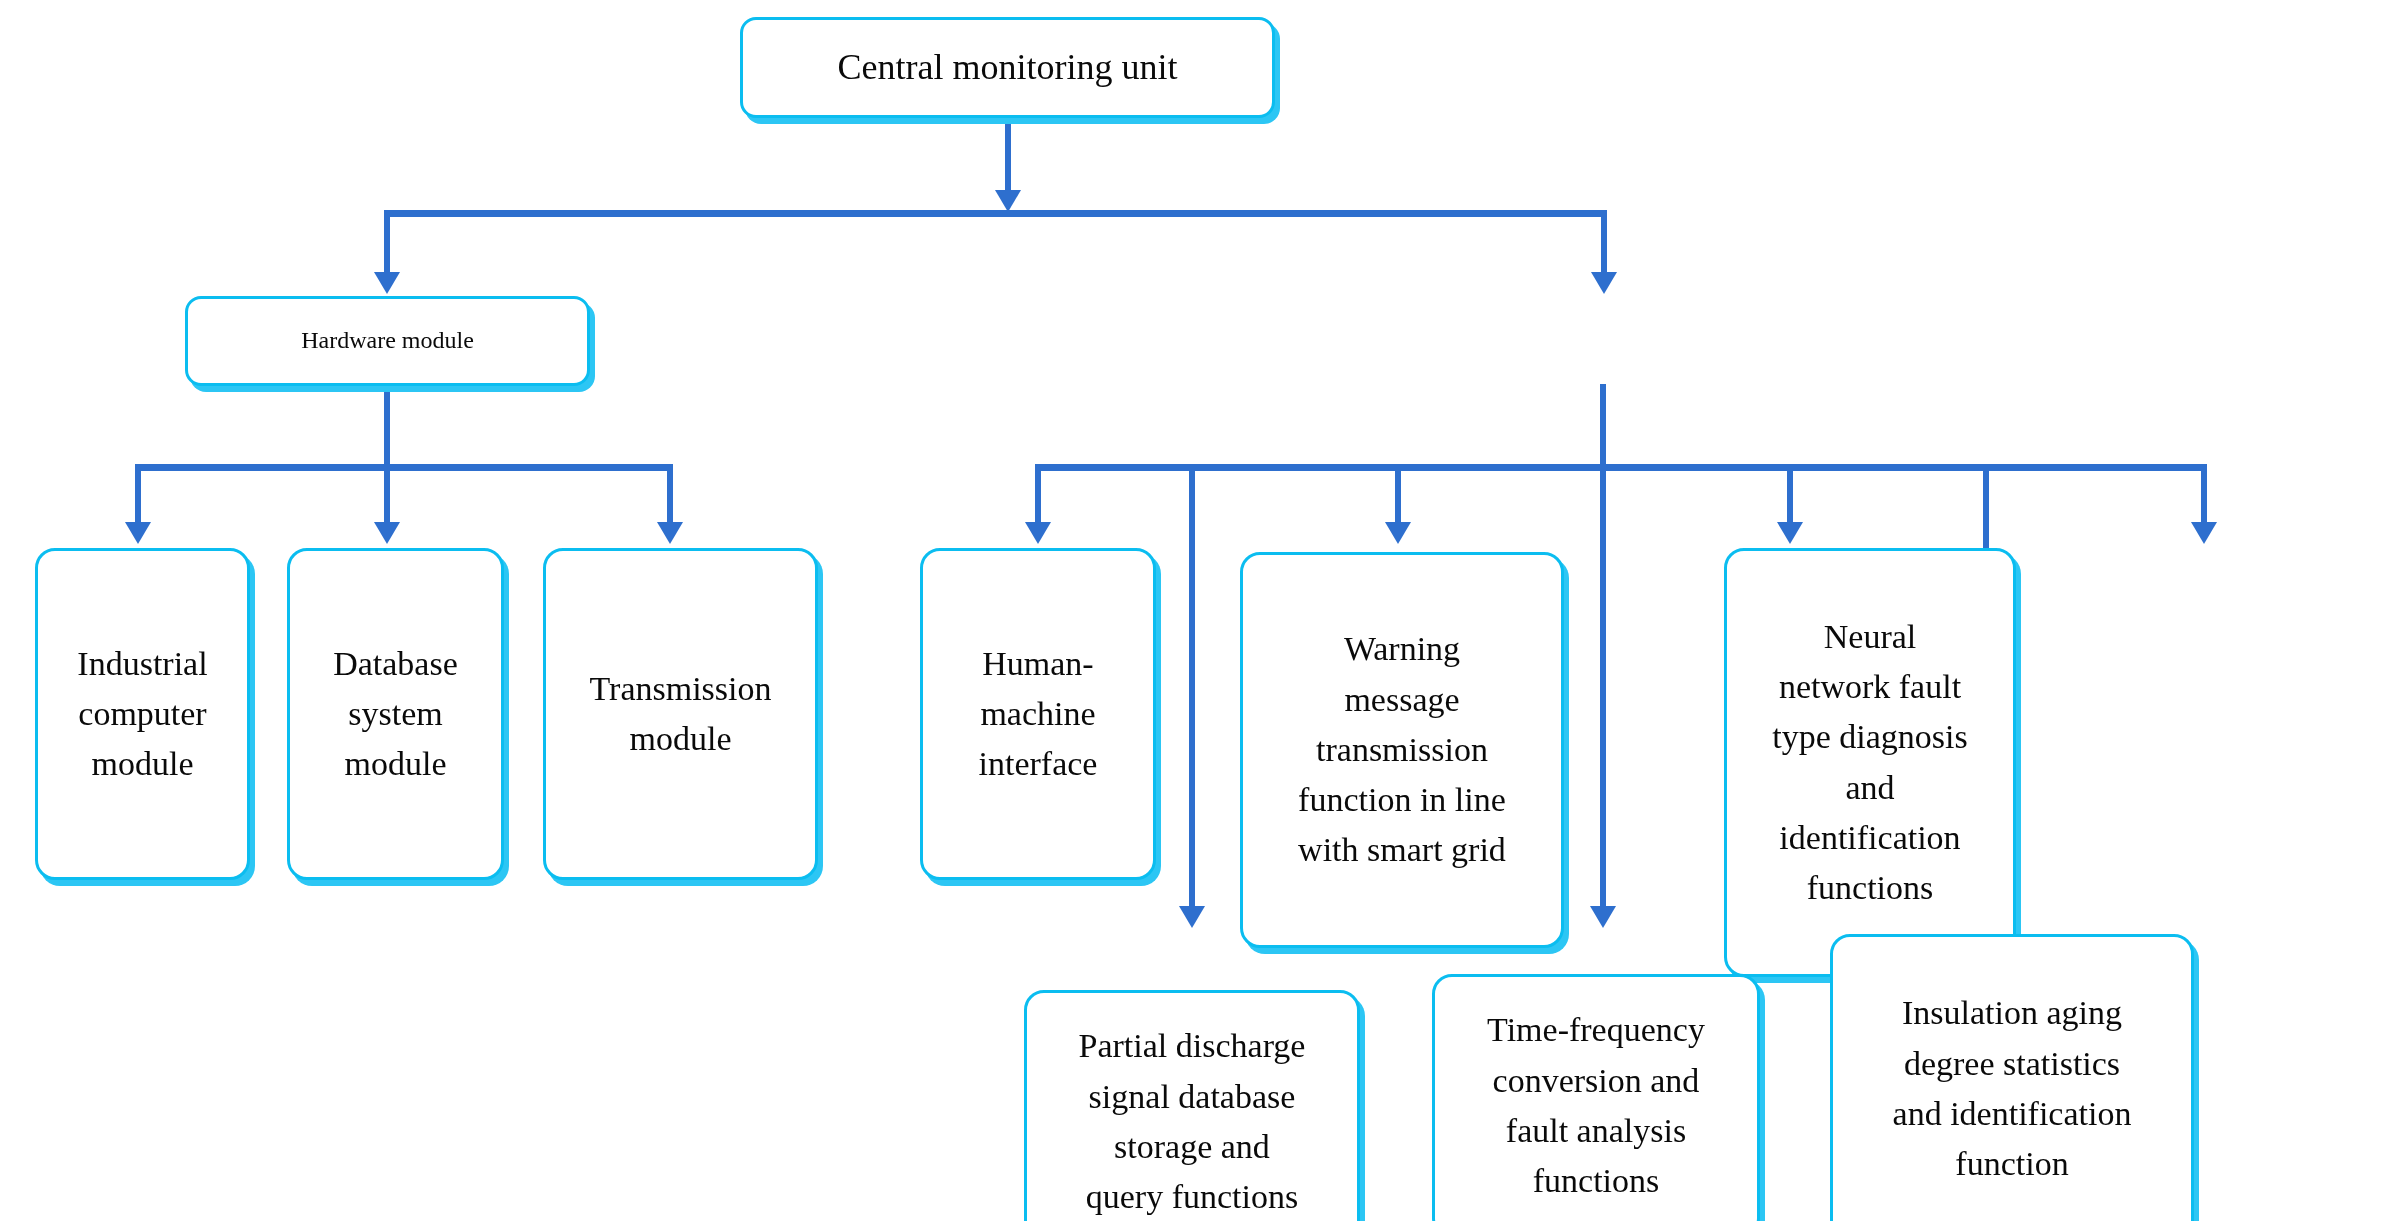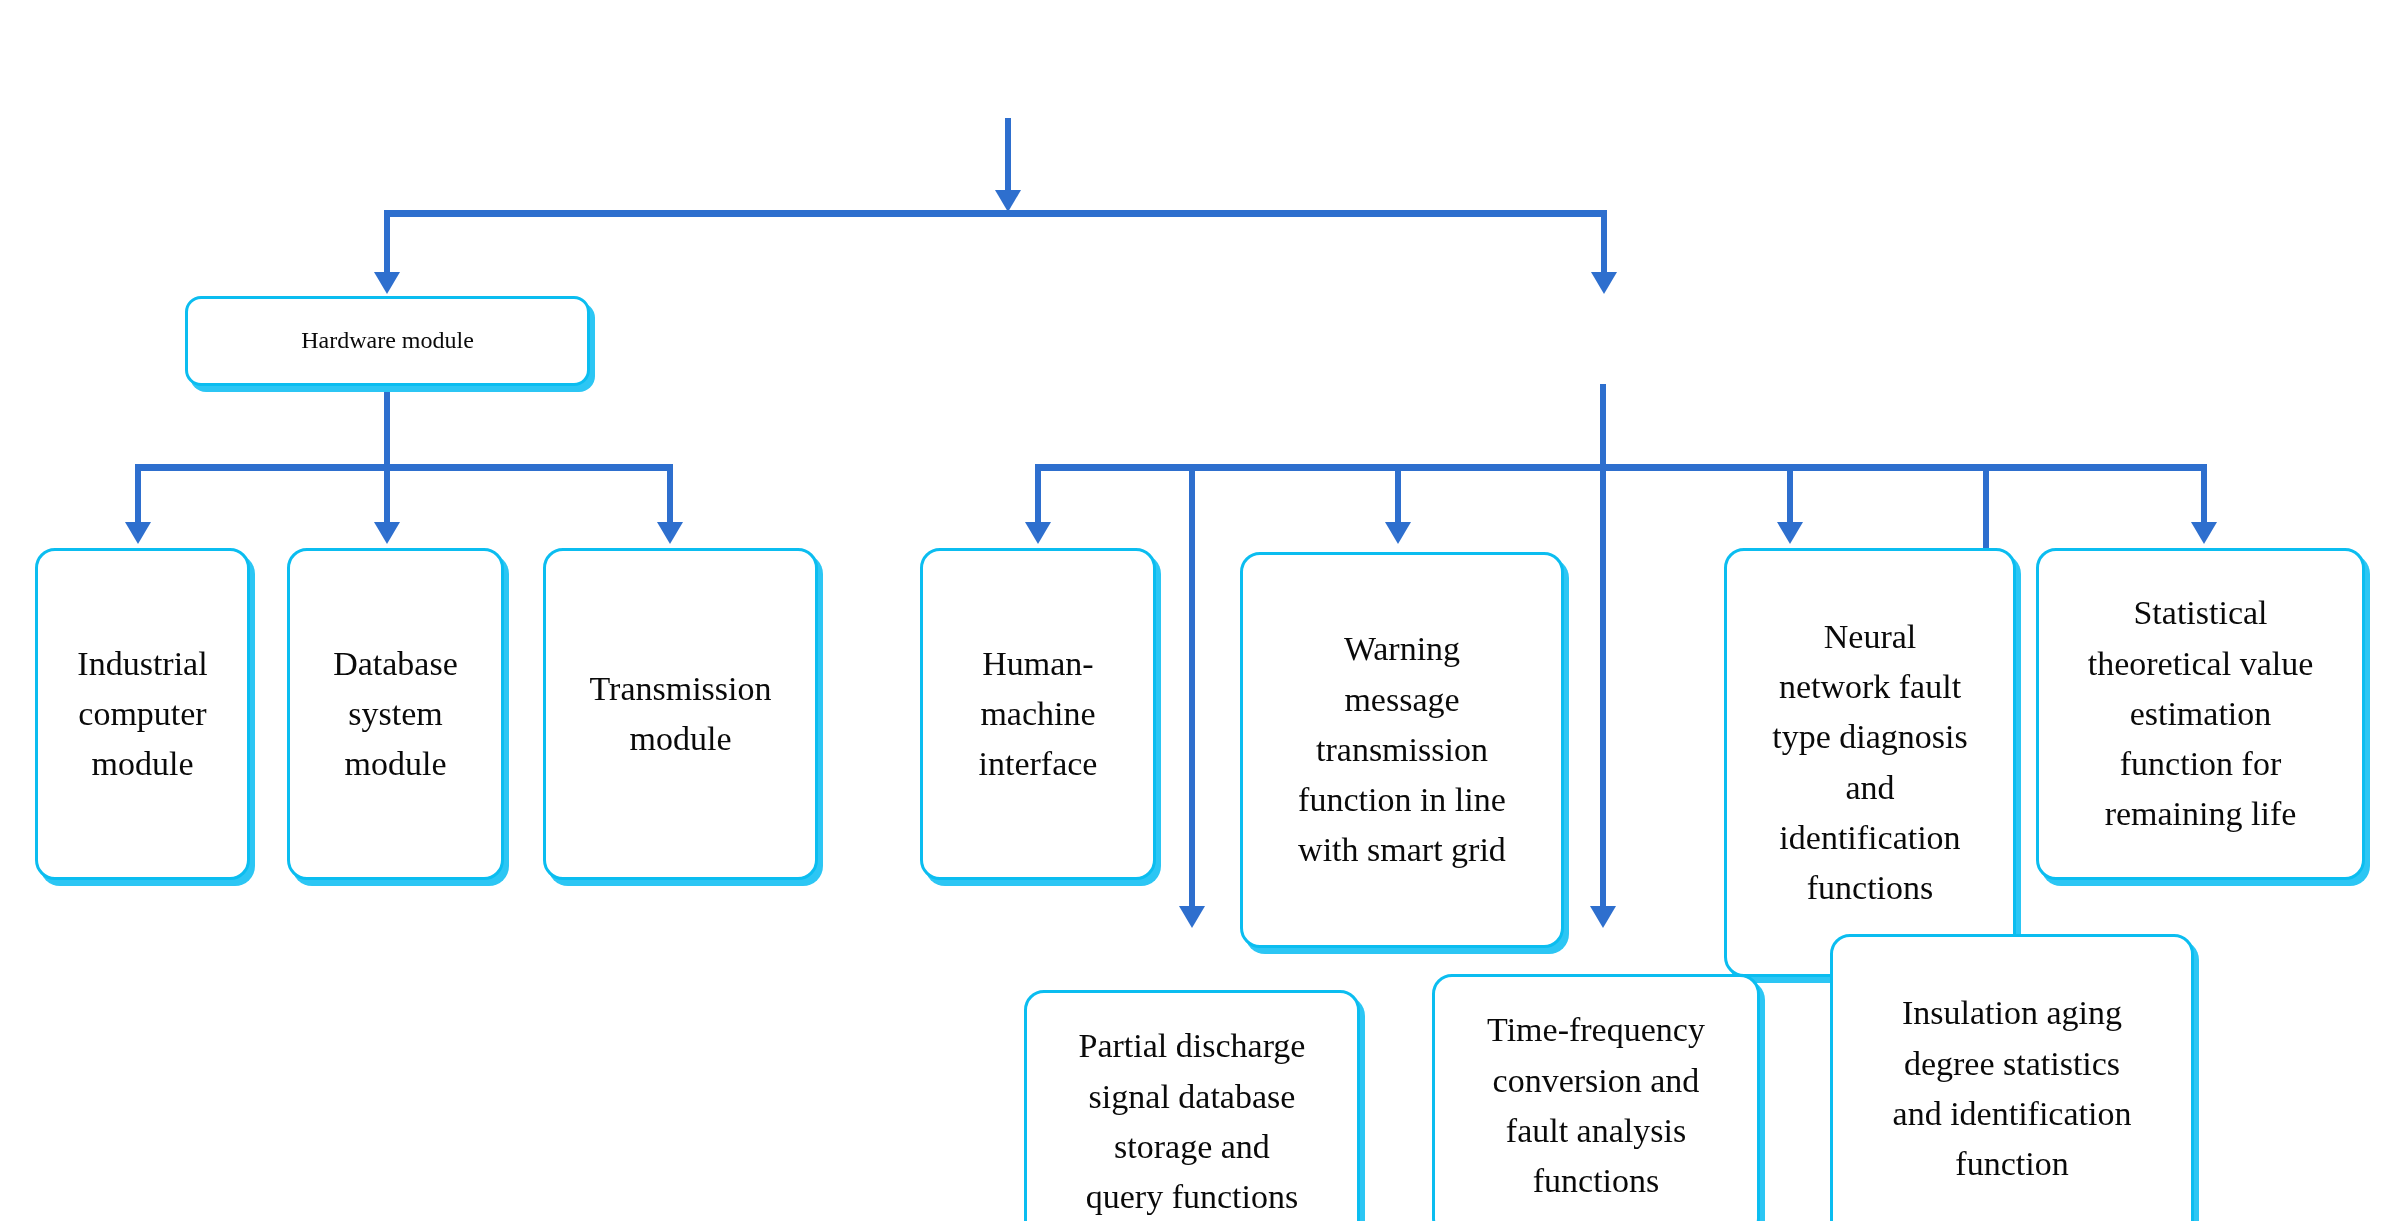--- a/index.html
+++ b/index.html
@@ -70,20 +70,21 @@
   <div class="v-line" style="left:1787px;top:466px;height:56px"></div>
   <div class="arr" style="left:1777px;top:522px"></div>
   <div class="v-line" style="left:2201px;top:466px;height:56px"></div>
   <div class="arr" style="left:2191px;top:522px"></div>
   <div class="v-line" style="left:1189px;top:466px;height:442px"></div>
   <div class="arr" style="left:1179px;top:906px"></div>
   <div class="arr" style="left:1590px;top:906px"></div>
   <div class="v-line" style="left:1983px;top:466px;height:442px"></div>
   <div class="arr" style="left:1973px;top:906px"></div>
 
+  <div class="node lvl0" style="left:740px;top:17px;width:535px;height:101px">Central monitoring unit</div>
 
   <div class="node lvl1" style="left:185px;top:296px;width:405px;height:90px">Hardware module</div>
 
 
   <div class="node" style="left:35px;top:548px;width:215px;height:332px">Industrial
 computer
 module</div>
 
   <div class="node" style="left:287px;top:548px;width:217px;height:332px">Database
 system
@@ -102,25 +103,20 @@
 function in line
 with smart grid</div>
 
   <div class="node" style="left:1724px;top:548px;width:292px;height:429px">Neural
 network fault
 type diagnosis
 and
 identification
 functions</div>
 
-  <div class="node" style="left:2036px;top:548px;width:329px;height:332px">Statistical
-theoretical value
-estimation
-function for
-remaining life</div>
 
   <div class="node" style="left:1024px;top:990px;width:336px;height:264px">Partial discharge
 signal database
 storage and
 query functions</div>
 
   <div class="node" style="left:1432px;top:974px;width:328px;height:264px">Time-frequency
 conversion and
 fault analysis
 functions</div>

